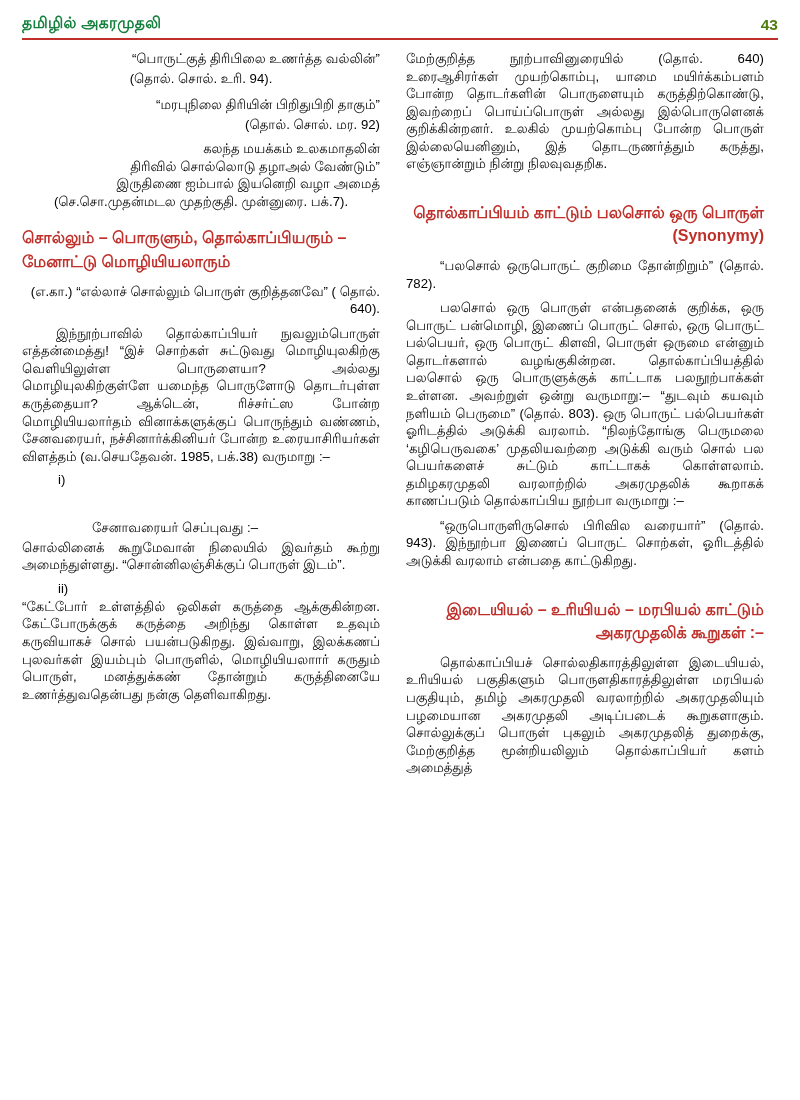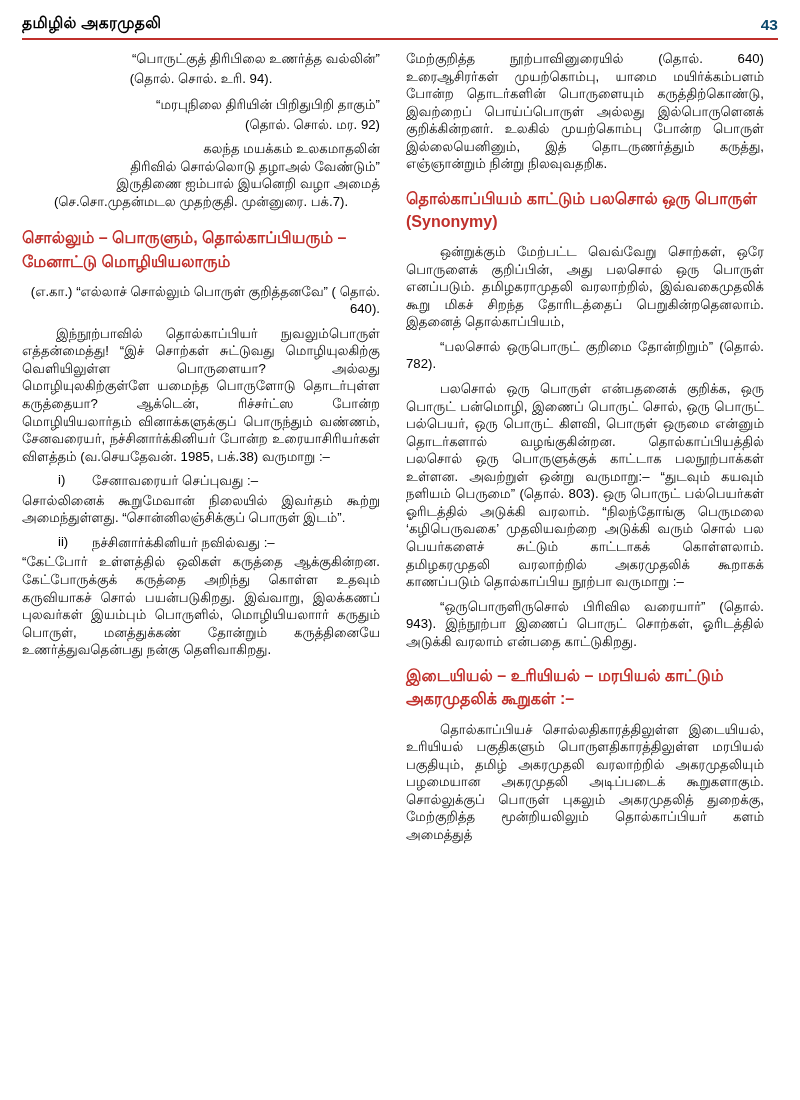--- a/index.html
+++ b/index.html
@@ -24,27 +24,27 @@
   }
   .header {
     display: flex;
     align-items: flex-end;
     justify-content: space-between;
     border-bottom: 2px solid #c0302b;
     padding-bottom: 4px;
     margin-bottom: 10px;
   }
   .header-title {
-    color: #000000;
+    color: #15803d;
     font-size: 15.5px;
     font-weight: bold;
     letter-spacing: 0.3px;
   }
   .header-page {
-    color: #0c4a6e;
+    color: #4d7c0f;
     font-size: 15.5px;
     font-weight: bold;
   }
   .columns {
     display: flex;
     gap: 26px;
     align-items: flex-start;
   }
   .col {
     width: 358px;
@@ -78,36 +78,38 @@
   }
   .section-head {
     color: #c0302b;
     font-size: 16px;
     font-weight: bold;
     line-height: 1.45;
     margin: 16px 0 10px 0;
     text-align: left;
   }
   .section-head.tight {
-    margin-top: 14px;
+    margin-top: 28px;
+    text-align: right;
   }
   .numbered {
     display: flex;
     margin: 0 0 2px 0;
   }
   .numbered .num {
     width: 34px;
     margin-left: 36px;
     font-size: 13.2px;
     flex: none;
   }
   .numbered .txt {
     font-size: 13.2px;
     line-height: 1.33;
     flex: 1;
+    margin-top: 47px;
   }
   .nospace { margin-bottom: 0; }
 </style>
 </head>
 <body>
 
 <div class="page">
 
   <div class="header">
     <div class="header-title">தமிழில் அகரமுதலி</div>
@@ -133,33 +135,31 @@
       <p class="indent">இந்நூற்பாவில் தொல்காப்பியர் நுவலும்பொருள் எத்தன்மைத்து! “இச் சொற்கள் சுட்டுவது மொழியுலகிற்கு வெளியிலுள்ள பொருளையா? அல்லது மொழியுலகிற்குள்ளே யமைந்த பொருளோடு தொடர்புள்ள கருத்தையா? ஆக்டென், ரிச்சர்ட்ஸ போன்ற மொழியியலார்தம் வினாக்களுக்குப் பொருந்தும் வண்ணம், சேனவரையர், நச்சினார்க்கினியர் போன்ற உரையாசிரியர்கள் விளத்தம் (வ.செயதேவன். 1985, பக்.38) வருமாறு :–</p>
 
       <div class="numbered">
         <div class="num">i)</div>
         <div class="txt">சேனாவரையர் செப்புவது :–</div>
       </div>
       <p>சொல்லினைக் கூறுமேவான் நிலையில் இவர்தம் கூற்று அமைந்துள்ளது. “சொன்னிலஞ்சிக்குப் பொருள் இடம்”.</p>
 
       <div class="numbered">
         <div class="num">ii)</div>
-        <div class="txt">நச்சினார்க்கினியர் நவில்வது :–</div>
       </div>
       <p>“கேட்போர் உள்ளத்தில் ஒலிகள் கருத்தை ஆக்குகின்றன. கேட்போருக்குக் கருத்தை அறிந்து கொள்ள உதவும் கருவியாகச் சொல் பயன்படுகிறது. இவ்வாறு, இலக்கணப் புலவர்கள் இயம்பும் பொருளில், மொழியியலாார் கருதும் பொருள், மனத்துக்கண் தோன்றும் கருத்தினையே உணர்த்துவதென்பது நன்கு தெளிவாகிறது.</p>
 
     </div>
 
     <div class="col">
 
       <p>மேற்குறித்த நூற்பாவினுரையில் (தொல். 640) உரைஆசிரர்கள் முயற்கொம்பு, யாமை மயிர்க்கம்பளம் போன்ற தொடர்களின் பொருளையும் கருத்திற்கொண்டு, இவற்றைப் பொய்ப்பொருள் அல்லது இல்பொருளெனக் குறிக்கின்றனர். உலகில் முயற்கொம்பு போன்ற பொருள் இல்லையெனினும், இத் தொடருணர்த்தும் கருத்து, எஞ்ஞான்றும் நின்று நிலவுவதறிக.</p>
 
       <div class="section-head tight">தொல்காப்பியம் காட்டும் பலசொல் ஒரு பொருள் (Synonymy)</div>
 
-      <p class="indent">ஒன்றுக்கும் மேற்பட்ட வெவ்வேறு சொற்கள், ஒரே பொருளைக் குறிப்பின், அது பலசொல் ஒரு பொருள் எனப்படும். தமிழகராமுதலி வரலாற்றில், இவ்வகைமுதலிக் கூறு மிகச் சிறந்த தோரிடத்தைப் பெறுகின்றதெனலாம். இதனைத் தொல்காப்பியம்,</p>
       <p class="indent">“பலசொல் ஒருபொருட் குறிமை தோன்றிறும்” (தொல். 782).</p>
       <p class="indent">பலசொல் ஒரு பொருள் என்பதனைக் குறிக்க, ஒரு பொருட் பன்மொழி, இணைப் பொருட் சொல், ஒரு பொருட் பல்பெயர், ஒரு பொருட் கிளவி, பொருள் ஒருமை என்னும் தொடர்களால் வழங்குகின்றன. தொல்காப்பியத்தில் பலசொல் ஒரு பொருளுக்குக் காட்டாக பலநூற்பாக்கள் உள்ளன. அவற்றுள் ஒன்று வருமாறு:– “துடவும் கயவும் நளியம் பெருமை” (தொல். 803). ஒரு பொருட் பல்பெயர்கள் ஓரிடத்தில் அடுக்கி வரலாம். “நிலந்தோங்கு பெருமலை ‘கழிபெருவகை’ முதலியவற்றை அடுக்கி வரும் சொல் பல பெயர்களைச் சுட்டும் காட்டாகக் கொள்ளலாம். தமிழகரமுதலி வரலாற்றில் அகரமுதலிக் கூறாகக் காணப்படும் தொல்காப்பிய நூற்பா வருமாறு :–</p>
       <p class="indent">“ஒருபொருளிருசொல் பிரிவில வரையார்” (தொல். 943). இந்நூற்பா இணைப் பொருட் சொற்கள், ஓரிடத்தில் அடுக்கி வரலாம் என்பதை காட்டுகிறது.</p>
 
       <div class="section-head tight">இடையியல் – உரியியல் – மரபியல் காட்டும் அகரமுதலிக் கூறுகள் :–</div>
 
       <p class="indent">தொல்காப்பியச் சொல்லதிகாரத்திலுள்ள இடையியல், உரியியல் பகுதிகளும் பொருளதிகாரத்திலுள்ள மரபியல் பகுதியும், தமிழ் அகரமுதலி வரலாற்றில் அகரமுதலியும் பழமையான அகரமுதலி அடிப்படைக் கூறுகளாகும். சொல்லுக்குப் பொருள் புகலும் அகரமுதலித் துறைக்கு, மேற்குறித்த மூன்றியலிலும் தொல்காப்பியர் களம் அமைத்துத்</p>
 
     </div>
 

